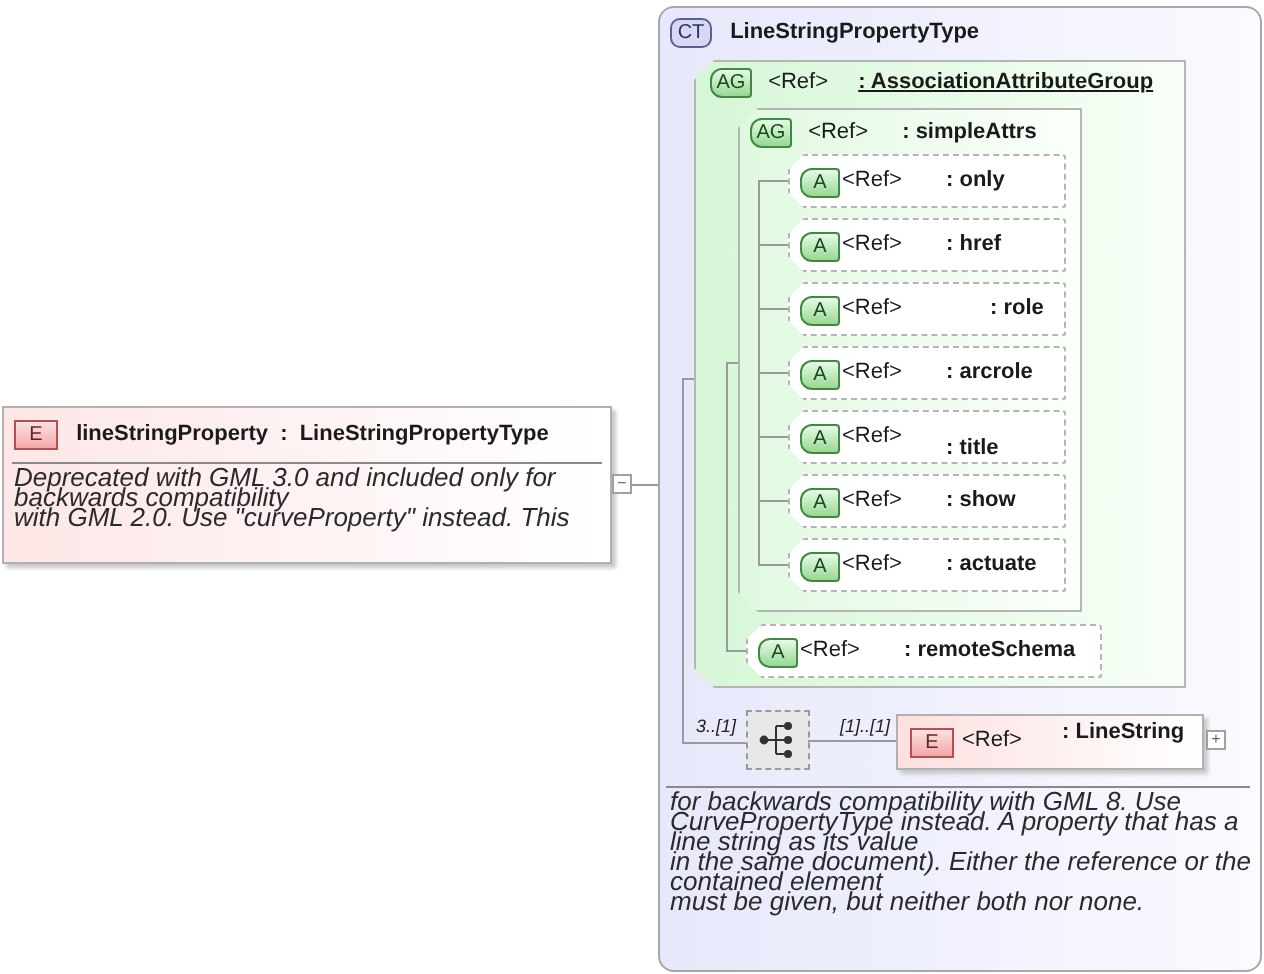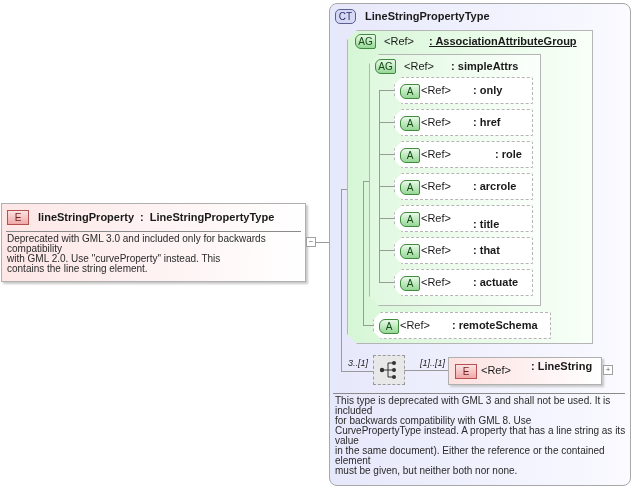--- a/index.html
+++ b/index.html
@@ -10,21 +10,21 @@
   
   .elem-box { left:1px; top:203px; width:303px; height:77px;
     background:linear-gradient(90deg,#fde6e6 0%,#ffffff 100%);
     border:1px solid #b0b0b0; box-shadow:2px 2px 2px #c8c8c8; }
   .badge { display:inline-block; font-size:10px; text-align:center; line-height:13px; height:13px; }
   .badge-e { width:20px; background:linear-gradient(180deg,#fbe2e2,#f0a8a8); border:1px solid #b65050; color:#6a1e1e; }
   .badge-ct { width:19px; border:1px solid #5c6090; border-radius:5px; background:#d6d8f4; color:#2a2e6a; }
   .badge-ag { width:19px; border:1px solid #3f8a3f; border-radius:6px 2px 2px 6px; background:linear-gradient(180deg,#e8fae8,#96d896); color:#174a17; }
   .badge-a { width:18px; border:1px solid #3f8a3f; border-radius:6px 2px 2px 6px; background:linear-gradient(180deg,#e8fae8,#96d896); color:#174a17; }
   .title-row { font-size:11px; color:#1a1a1a; white-space:nowrap; }
-  .doc { font-size:10px; color:#2a2a2a; line-height:10px; }
+  .doc { font-size:13px; font-style:italic; color:#2a2a2a; line-height:10px; }
   .ct-box { left:329px; top:3px; width:300px; height:481px;
     background:linear-gradient(90deg,#e6e8fb 0%,#fafaff 100%);
     border:1px solid #a8a8a8; border-radius:8px; }
   .ag-outer { left:347px; top:30px; width:244px; height:312px;
     background:linear-gradient(90deg,#d6f6d6 0%,#f8fff8 100%);
     border:1px solid #b5b5b5; box-shadow:3px 3px 0 #c4c4c4;
     clip-path:polygon(10px 0,100% 0,100% 100%,10px 100%,0 calc(100% - 10px),0 10px); }
   .ag-inner { left:369px; top:54px; width:170px; height:250px;
     background:linear-gradient(90deg,#e0f8e0 0%,#fbfffb 100%);
     border:1px solid #b5b5b5; box-shadow:3px 3px 0 #c4c4c4;
@@ -46,21 +46,20 @@
   <div class="abs title-row" style="left:5px;top:6px;">
     <span class="badge badge-e">E</span>
     <span class="b" style="margin-left:6px;">lineStringProperty</span>
     <span class="b" style="margin-left:3px;">:</span>
     <span class="b" style="margin-left:3px;">LineStringPropertyType</span>
   </div>
   <div class="abs" style="left:4px;top:27px;width:295px;height:1px;background:#8a8a8a;"></div>
   <div class="abs doc" style="left:5px;top:30px;width:298px;">
     <div>Deprecated with GML 3.0 and included only for backwards compatibility</div>
     <div>with GML 2.0. Use "curveProperty" instead. This</div>
-    <div>contains the line string element.</div>
   </div>
 </div>
 <div class="abs plus" style="left:306px;top:237px;">−</div>
 
 <div class="line" style="left:316px;top:242px;width:26px;height:1px;"></div>
 
 <div class="abs ct-box">
   <div class="abs title-row" style="left:5px;top:5px;">
     <span class="badge badge-ct">CT</span>
     <span class="b" style="margin-left:6px;">LineStringPropertyType</span>
@@ -123,21 +122,21 @@
   <div class="abs attr" style="left:14px;top:128px;width:137px;">
     <span class="abs badge badge-a" style="left:5px;top:6px;">A</span>
     <span class="abs title-row" style="left:26px;top:6px;">&lt;Ref&gt;</span>
     <span class="abs title-row b" style="left:78px;top:12px;">: title</span>
   </div>
   <div class="line" style="left:0;top:141px;width:14px;height:1px;"></div>
 
   <div class="abs attr" style="left:14px;top:160px;width:137px;">
     <span class="abs badge badge-a" style="left:5px;top:6px;">A</span>
     <span class="abs title-row" style="left:26px;top:6px;">&lt;Ref&gt;</span>
-    <span class="abs title-row b" style="left:78px;top:6px;">: that</span>
+    <span class="abs title-row b" style="left:78px;top:6px;">: show</span>
   </div>
   <div class="line" style="left:0;top:173px;width:14px;height:1px;"></div>
 
   <div class="abs attr" style="left:14px;top:192px;width:137px;">
     <span class="abs badge badge-a" style="left:5px;top:6px;">A</span>
     <span class="abs title-row" style="left:26px;top:6px;">&lt;Ref&gt;</span>
     <span class="abs title-row b" style="left:78px;top:6px;">: actuate</span>
   </div>
   <div class="line" style="left:0;top:205px;width:14px;height:1px;"></div>
 </div>
@@ -167,18 +166,17 @@
 
 <div class="abs ls-box">
   <span class="abs badge badge-e" style="left:6px;top:6px;">E</span>
   <span class="abs title-row" style="left:32px;top:6px;">&lt;Ref&gt;</span>
   <span class="abs title-row b" style="left:82px;top:2px;">: LineString</span>
 </div>
 <div class="abs plus" style="left:603px;top:365px;">+</div>
 
 <div class="abs" style="left:333px;top:393px;width:292px;height:1px;background:#8a8a8a;"></div>
 <div class="abs doc" style="left:335px;top:396px;width:292px;">
-  <div>This type is deprecated with GML 3 and shall not be used. It is included</div>
   <div>for backwards compatibility with GML 8. Use</div>
   <div>CurvePropertyType instead. A property that has a line string as its value</div>
   <div>in the same document). Either the reference or the contained element</div>
   <div>must be given, but neither both nor none.</div>
 </div>
 
 </body></html>

